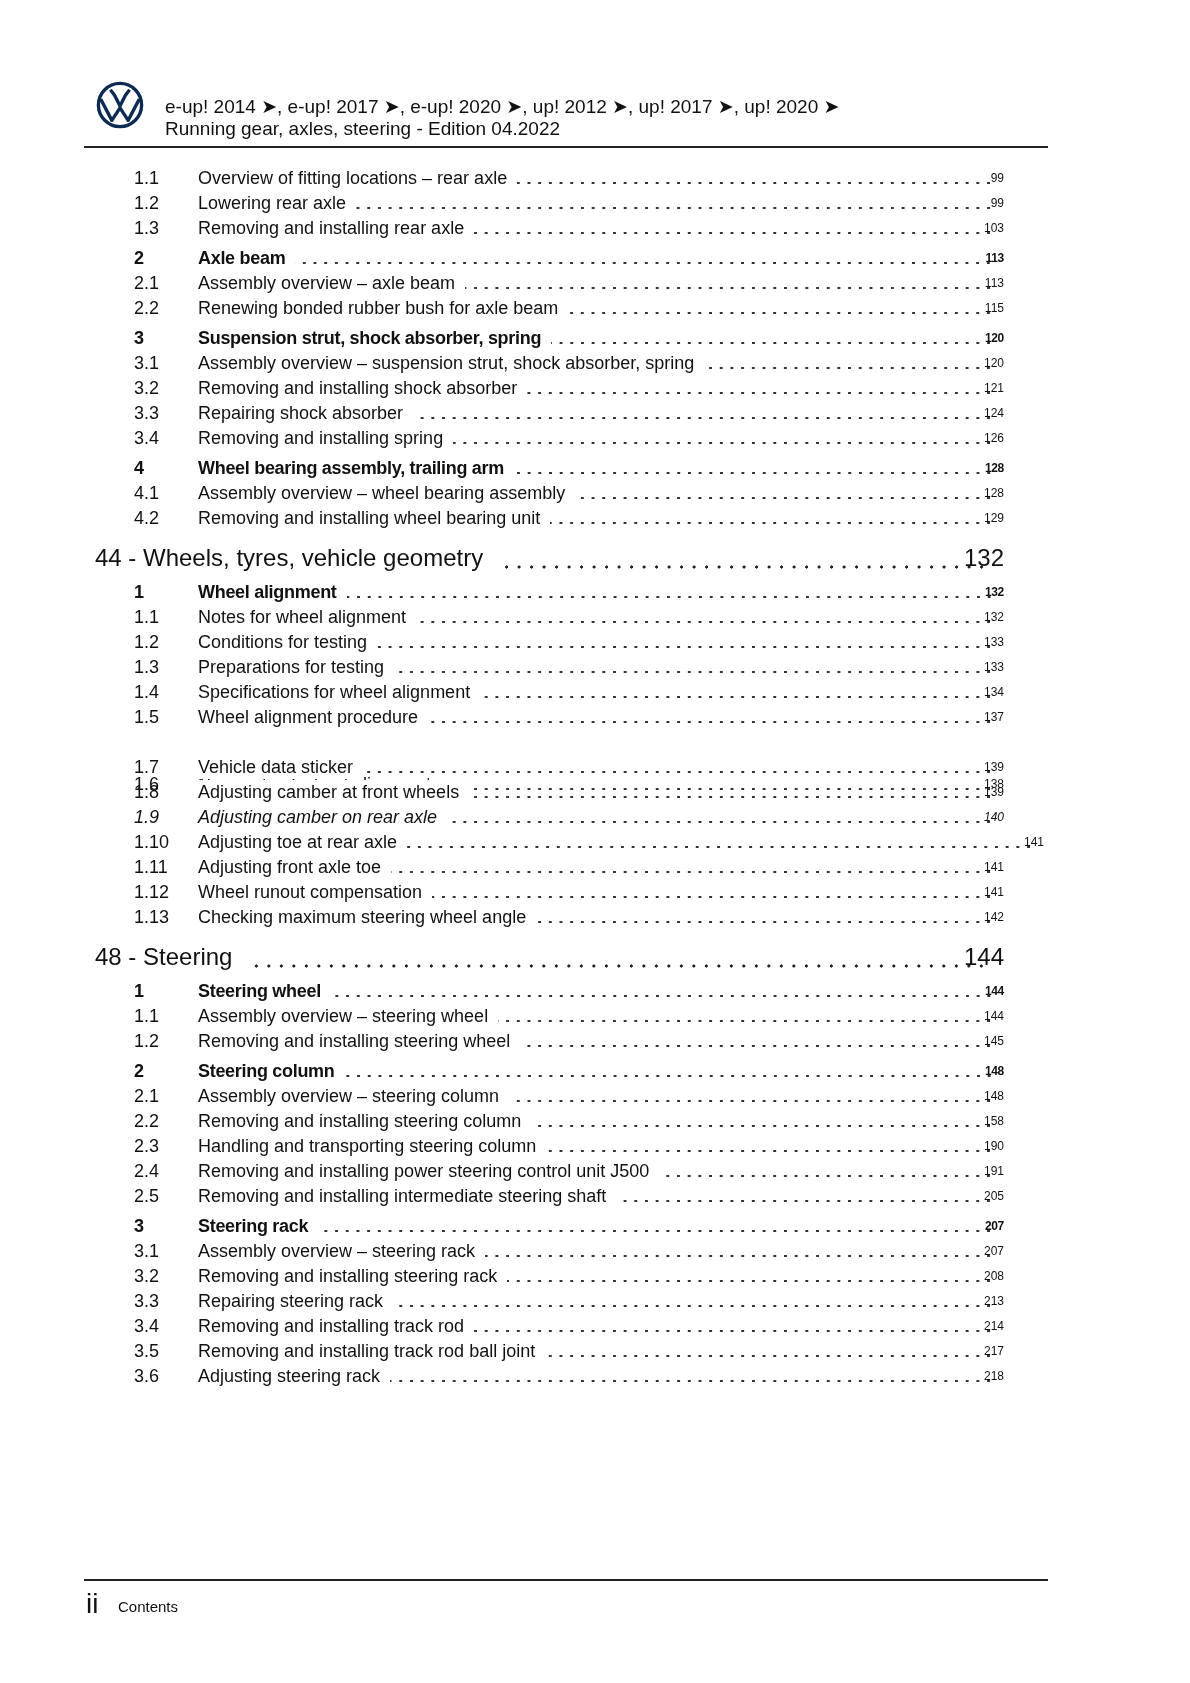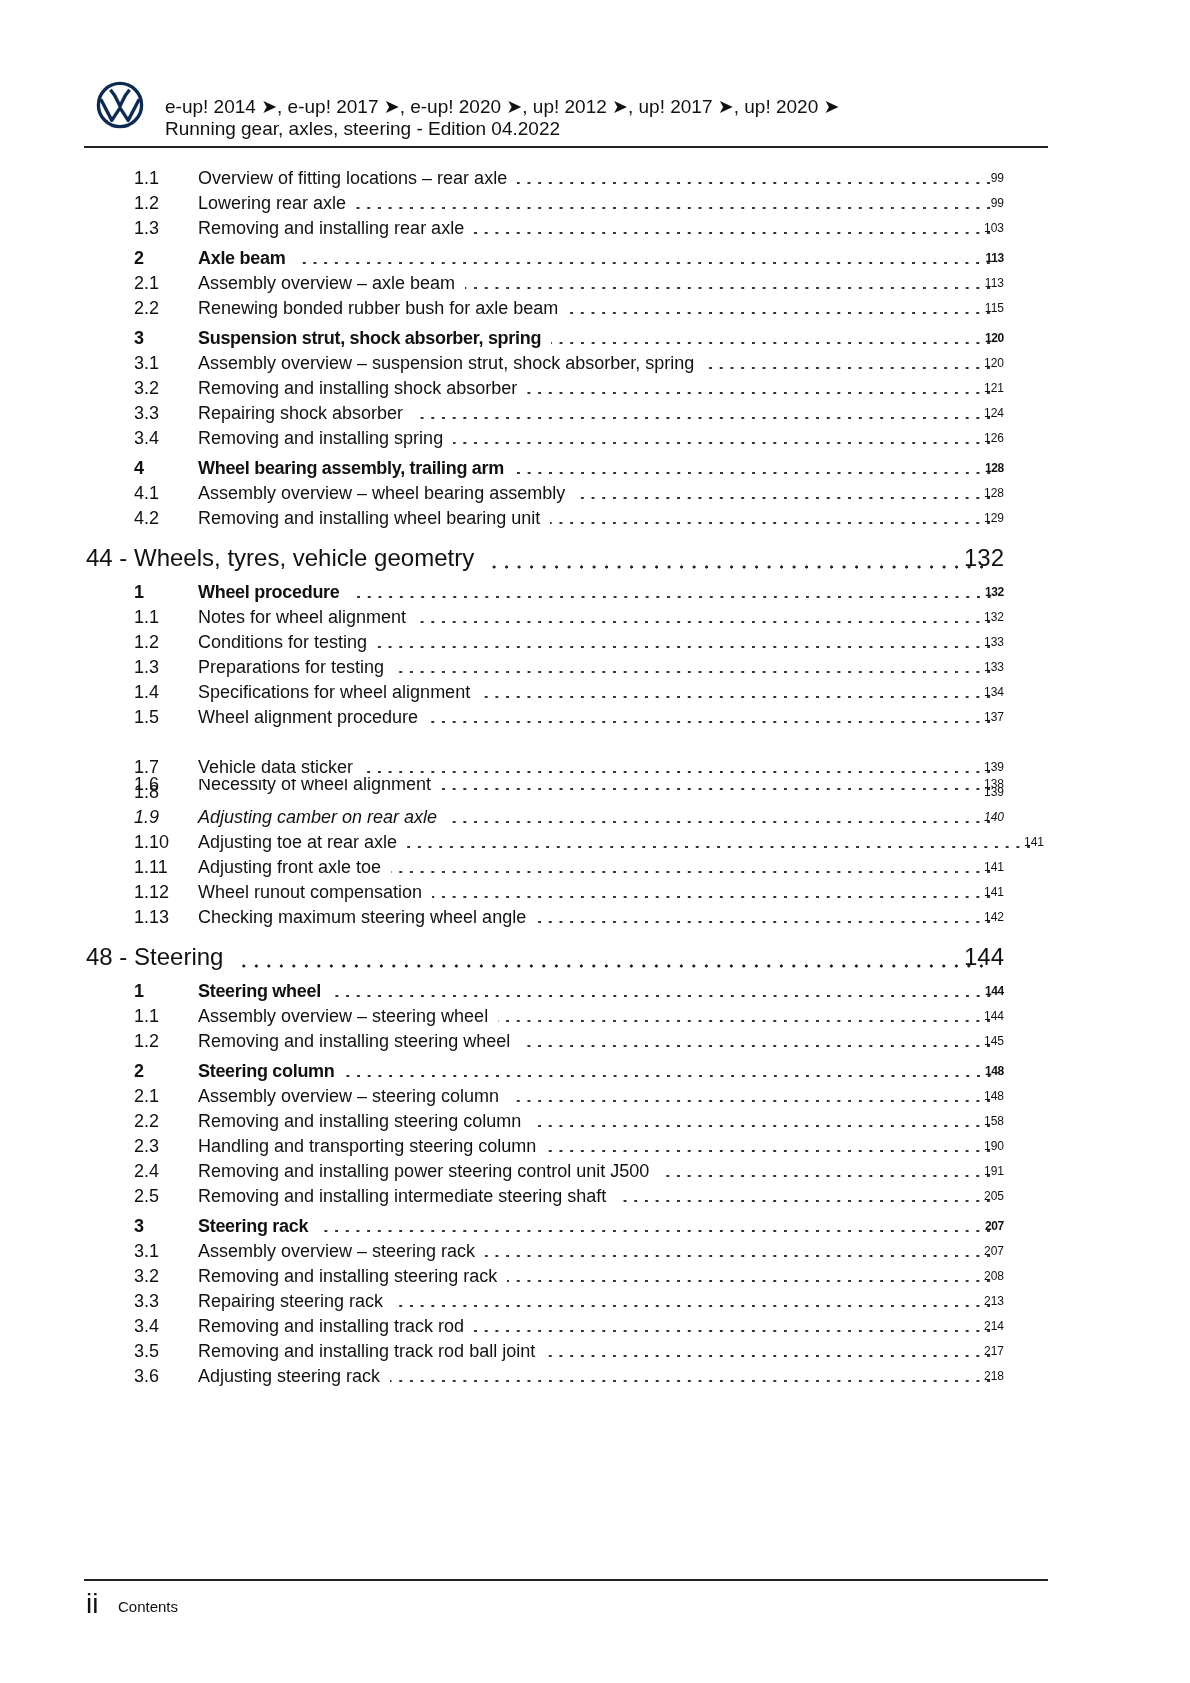--- a/index.html
+++ b/index.html
@@ -15,21 +15,21 @@
   .row { position: absolute; left: 0; width: 1146px; height: 24px; }
   .row .num { position: absolute; left: 134px; font-size: 18px; line-height: 24px; white-space: nowrap; }
   .row .title-wrap { position: absolute; left: 198px; right: 142px; height: 24px; display: flex; align-items: center; }
   .row .title { font-size: 18px; line-height: 24px; white-space: nowrap; padding-right: 10px; background: #fff; }
   .row .leader { flex: 1; height: 24px;
      background-image: radial-gradient(circle, #333 1.1px, transparent 1.4px);
      background-size: 10.7px 24px; background-position: right 0 top 5px; background-repeat: repeat-x; margin-right: 10px; }
   .row .page { position: absolute; right: 142px; font-size: 12px; line-height: 24px; text-align: right; white-space: nowrap; }
   .row.bold .title, .row.bold .num, .row.bold .page { font-weight: bold; letter-spacing: -0.3px; }
   .row.chapter { height: 32px; }
-  .row.chapter .title-wrap { left: 86px; height: 32px; }
+  .row.chapter .title-wrap { left: 95px; height: 32px; }
   .row.chapter .title { font-size: 24px; line-height: 32px; padding-right: 16px; }
   .row.chapter .leader { height: 32px; background-size: 12.5px 32px; background-position: right 0 top 9px;
      background-image: radial-gradient(circle, #222 1.4px, transparent 1.8px); margin-right: 16px; }
   .row.chapter .page { font-size: 24px; line-height: 32px; }
   .footer-num { position: absolute; left: 86px; top: 1588px; font-size: 28px; font-family: "Liberation Sans", sans-serif; }
   .footer-label { position: absolute; left: 118px; top: 1598px; font-size: 15px; }
 </style>
 </head>
 <body>
 
@@ -158,21 +158,21 @@
     <div class="row chapter" style="top: 542px;">
       <div class="title-wrap">
         <span class="title">44 - Wheels, tyres, vehicle geometry</span>
         <span class="leader"></span>
       </div>
       <span class="page">132</span>
     </div>
     <div class="row bold" style="top: 580px;">
       <span class="num">1</span>
       <div class="title-wrap">
-        <span class="title">Wheel procedure</span>
+        <span class="title">Wheel alignment</span>
         <span class="leader"></span>
       </div>
       <span class="page">132</span>
     </div>
     <div class="row" style="top: 605px;">
       <span class="num">1.1</span>
       <div class="title-wrap">
         <span class="title">Notes for wheel alignment</span>
         <span class="leader"></span>
       </div>
@@ -221,20 +221,24 @@
     <div class="row" style="top: 755px;">
       <span class="num">1.7</span>
       <div class="title-wrap">
         <span class="title">Vehicle data sticker</span>
         <span class="leader"></span>
       </div>
       <span class="page">139</span>
     </div>
     <div class="row" style="top: 780px;">
       <span class="num">1.8</span>
+      <div class="title-wrap">
+        <span class="title">Adjusting camber at front wheels</span>
+        <span class="leader"></span>
+      </div>
       <span class="page">139</span>
     </div>
     <div class="row" style="top: 805px; font-style: italic;">
       <span class="num">1.9</span>
       <div class="title-wrap">
         <span class="title">Adjusting camber on rear axle</span>
         <span class="leader"></span>
       </div>
       <span class="page">140</span>
     </div>

